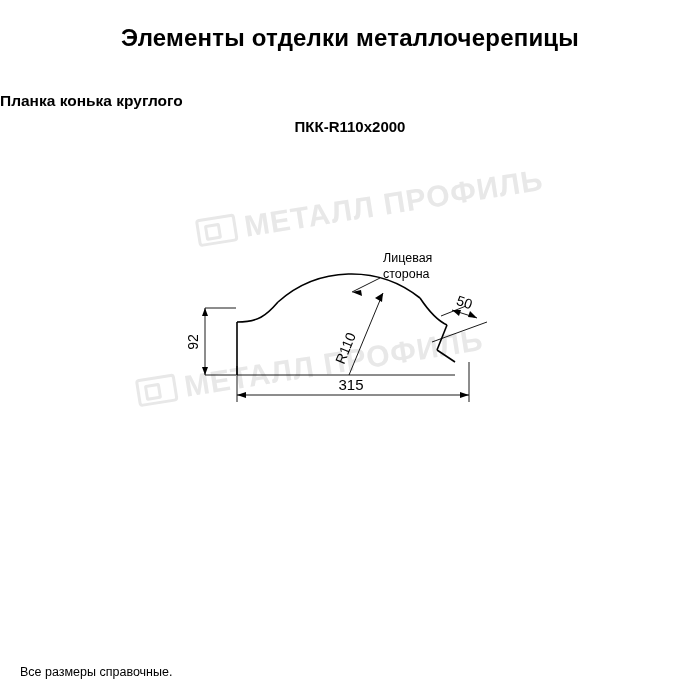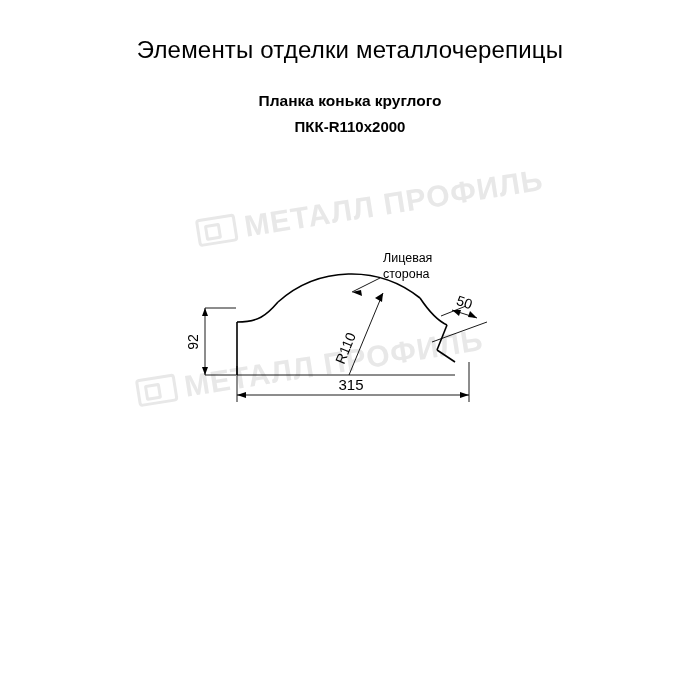--- a/index.html
+++ b/index.html
@@ -20,30 +20,29 @@
     width: 700px;
     height: 700px;
   }
   .title {
     position: absolute;
     top: 24px;
     left: 0;
     width: 700px;
     text-align: center;
     font-size: 24px;
-    font-weight: normal;
+    font-weight: bold;
     letter-spacing: 0.2px;
-    margin-top: 12px;
   }
   .subtitle1 {
     position: absolute;
     top: 92px;
     left: 0;
     width: 700px;
-    text-align: center;
+    text-align: left;
     font-size: 15.5px;
     font-weight: bold;
   }
   .subtitle2 {
     position: absolute;
     top: 118px;
     left: 0;
     width: 700px;
     text-align: center;
     font-size: 15px;
@@ -176,15 +175,16 @@
     <g stroke="#000000" stroke-width="0.9" fill="none">
       <line x1="380" y1="108" x2="352" y2="122"></line>
       <path d="M 352 122 l 9 -2 l 1 6 z" fill="#000000" stroke="none"></path>
     </g>
     <text x="383" y="92" font-size="12.5">Лицевая</text>
     <text x="383" y="108" font-size="12.5">сторона</text>
 
   </svg>
 
   <div class="footer">
+    <div>Все размеры справочные.</div>
   </div>
 
 </div>
 
 </body></html>

